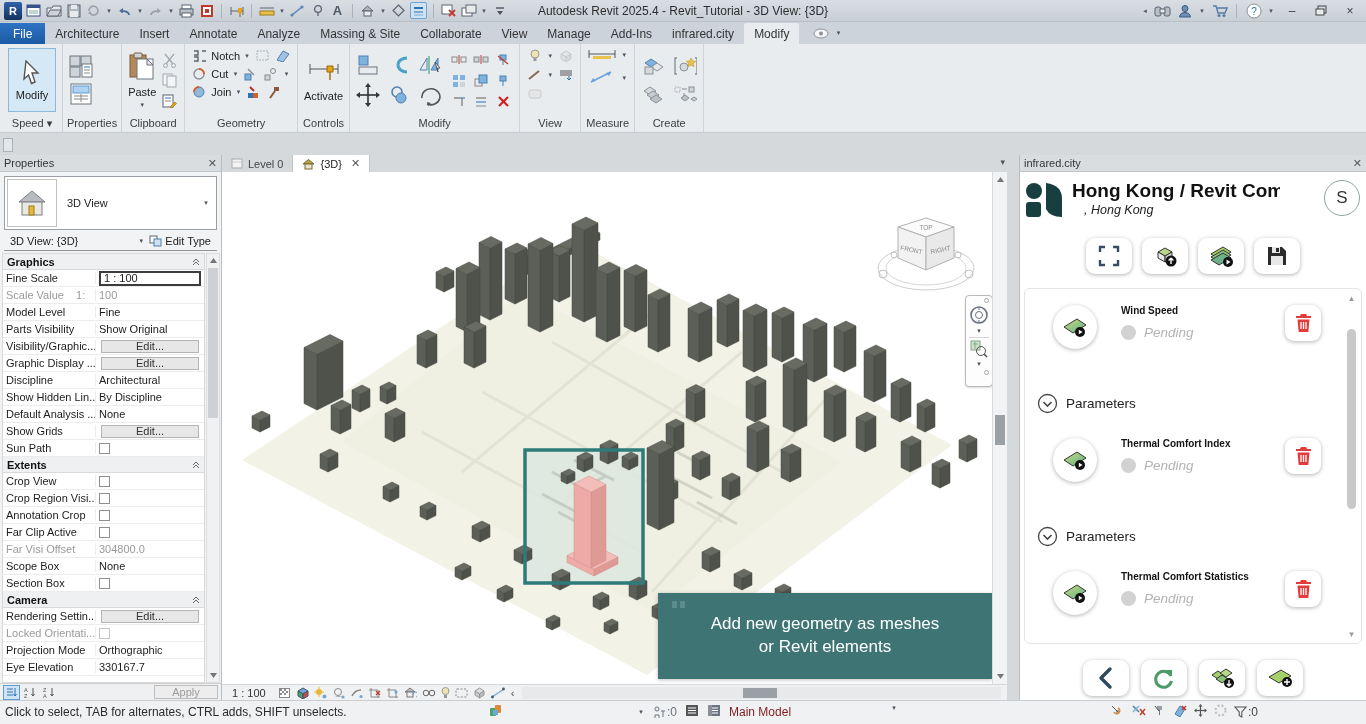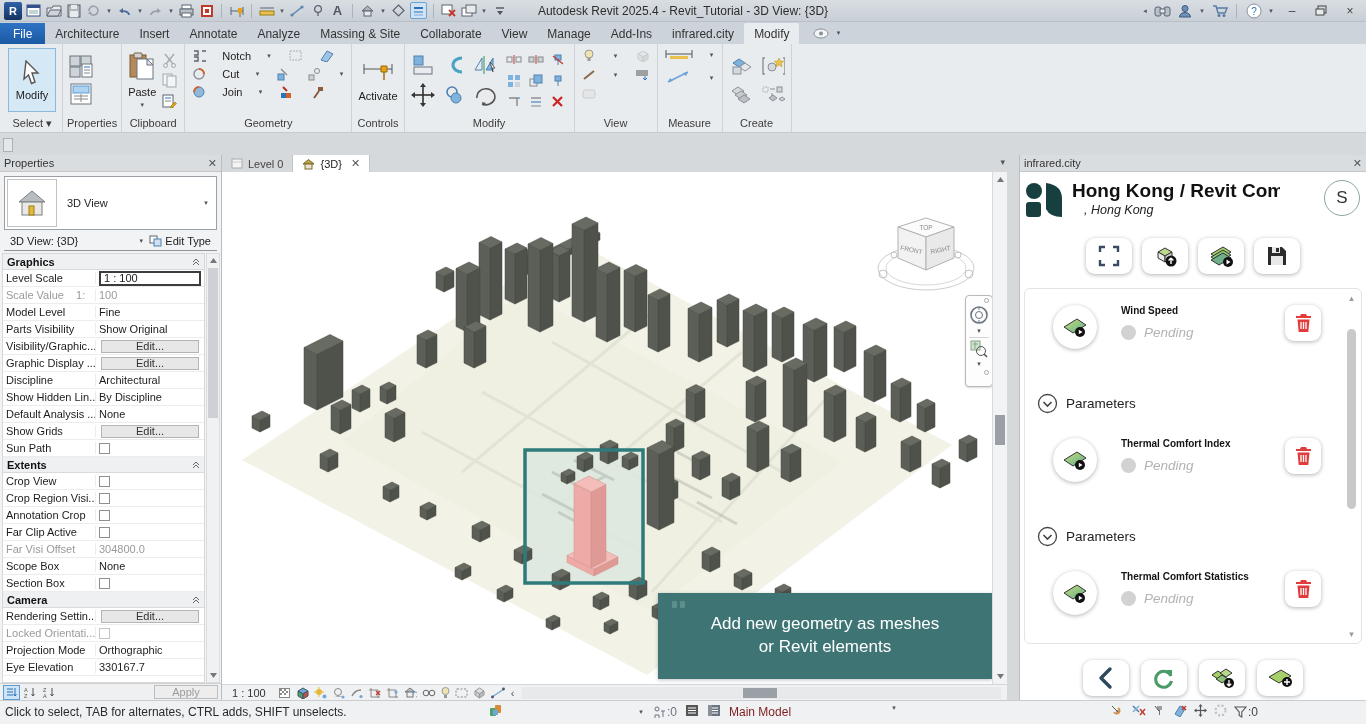--- a/index.html
+++ b/index.html
@@ -28,21 +28,21 @@
 
   
   .ribbon{height:89px;background:#e9ecef;display:flex;border-bottom:1px solid #c6cbd0;padding-left:2px;}
   .rpanel{display:flex;flex-direction:column;border-right:1px solid #ced3d7;}
   .rcontent{flex:1;display:flex;align-items:center;padding:3px 6px;gap:5px;}
   .rlabel{height:16px;font-size:11px;color:#3c3c3c;text-align:center;line-height:14px;white-space:nowrap;padding:0 4px;}
   .modifybtn{width:48px;height:64px;background:#d5e8f6;border:1px solid #8fb8d9;display:flex;flex-direction:column;align-items:center;justify-content:center;gap:3px;font-size:11px;color:#222;}
   .bigic{width:24px;height:24px;display:flex;align-items:center;justify-content:center;}
   .smic{width:17px;height:17px;display:flex;align-items:center;justify-content:center;}
   .vcol{display:flex;flex-direction:column;gap:3px;align-items:center;}
-  .hrow{display:flex;align-items:center;gap:14px;font-size:11px;color:#222;white-space:nowrap;}
+  .hrow{display:flex;align-items:center;gap:3px;font-size:11px;color:#222;white-space:nowrap;}
   .mgrid{display:grid;grid-template-columns:repeat(3,20px);grid-auto-rows:19px;gap:2px;align-items:center;justify-items:center;}
 
   
   .gapstrip{height:22px;background:#d6d9dc;position:relative;}
   .stub{position:absolute;left:3px;top:5px;width:10px;height:14px;background:#e4e7ea;border:1px solid #aab1b8;}
 
   
   .mainrow{height:545px;display:flex;}
 
   
@@ -338,21 +338,21 @@
 <div class="ribbon">
   <div class="rpanel">
     <div class="rcontent">
       <div class="modifybtn">
         <svg width="22" height="26">
             <path d="M5 1 L17 13 L11 13 L14 22 L10.5 23.5 L7.5 15 L3 19 Z" fill="#fff" stroke="#555" stroke-width="1.4"></path>
           </svg>
         <span>Modify</span>
       </div>
     </div>
-    <div class="rlabel"><span>Select</span> ▾</div>
+    <div class="rlabel"><span>Speed</span> ▾</div>
   </div>
 
   <div class="rpanel">
     <div class="rcontent">
       <div class="vcol">
         <span class="bigic">
             <svg width="24" height="24">
               <rect x="1" y="1" width="10" height="10" fill="#cfd4d9" stroke="#6b7480"></rect>
               <rect x="12" y="1" width="10" height="10" fill="#cfd4d9" stroke="#6b7480"></rect>
               <rect x="1" y="12" width="10" height="10" fill="#cfd4d9" stroke="#6b7480"></rect>
@@ -765,21 +765,21 @@
     </div>
     <div class="pgridwrap">
       <div class="pgrid" id="propgrid">
           <div class="pgroup">
             <span>Graphics</span>
             <span class="pin"><svg width="8" height="8">
                 <path d="M1 4 L4 1 L7 4 M1 7 L4 4 L7 7" fill="none" stroke="#666"></path>
               </svg></span>
           </div>
           <div class="prow">
-            <span class="plab">Level Scale</span>
+            <span class="plab">Fine Scale</span>
             <span class="pval">
               <span class="pinput">1 : 100</span>
             </span>
           </div>
           <div class="prow">
             <span class="plab muted">Scale Value    1:</span>
             <span class="pval muted">100</span>
           </div>
           <div class="prow">
             <span class="plab">Model Level</span>

